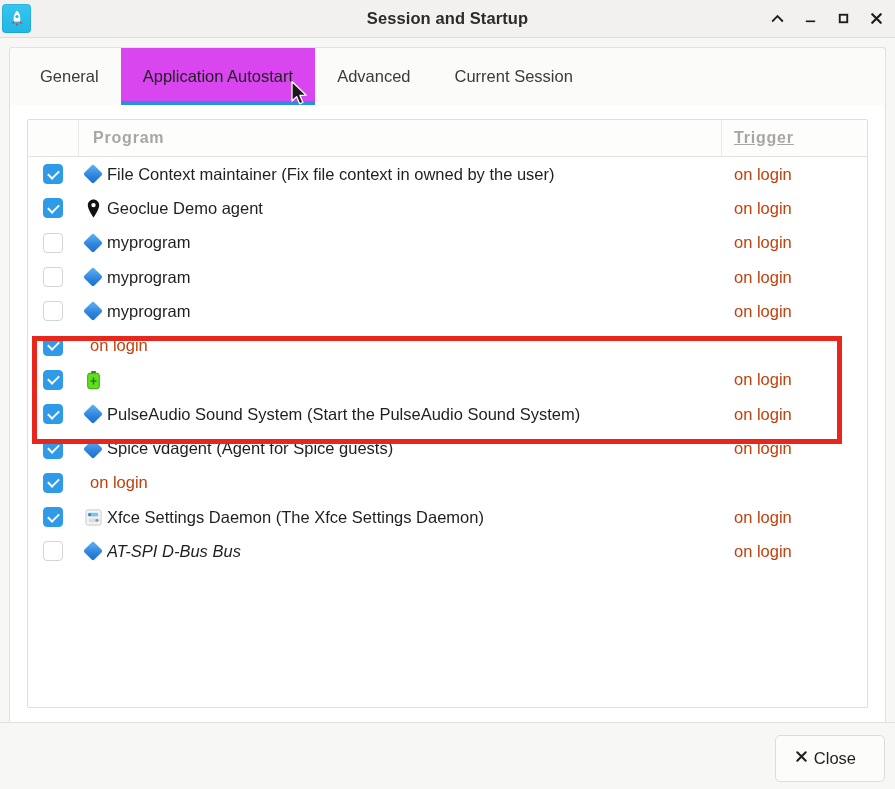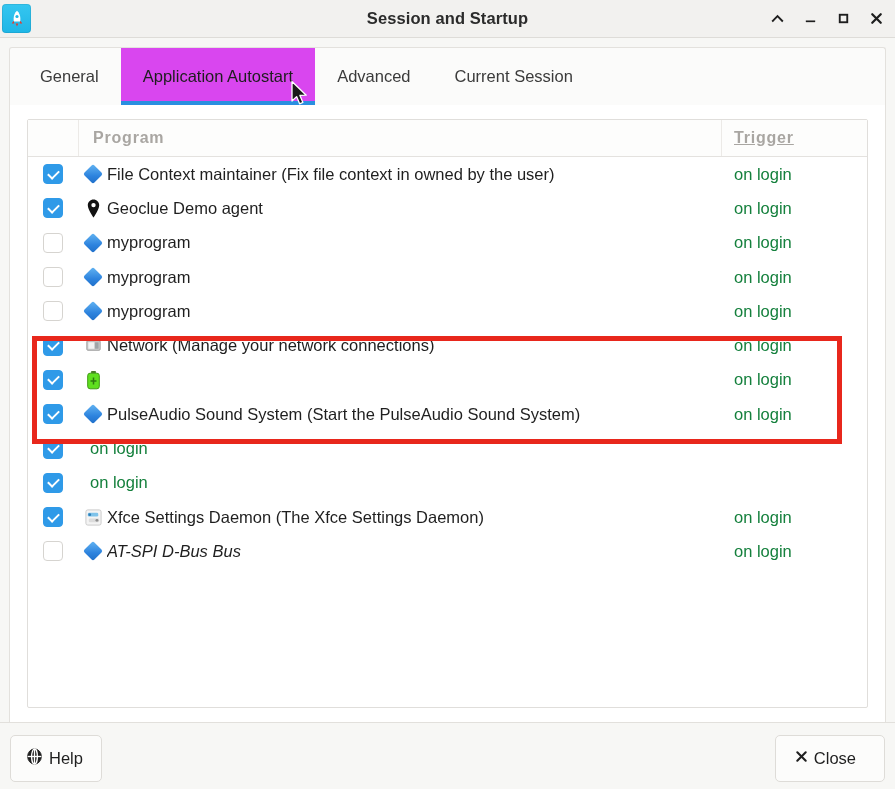--- a/index.html
+++ b/index.html
@@ -218,21 +218,21 @@
     color: #1f1f1f;
     white-space: nowrap;
     overflow: hidden;
   }
   .row-label.italic { font-style: italic; }
   .cell-trig {
     width: 133px;
     flex: none;
     padding-left: 12px;
     font-size: 16.5px;
-    color: #15803d;
+    color: #c2410c;
   }
 
   
   .diamond {
     width: 14px;
     height: 14px;
     transform: rotate(45deg);
     border-radius: 2px;
     background: linear-gradient(135deg, #63b4f2 0%, #2d83de 60%, #1f6fc9 100%);
   }
@@ -433,31 +433,20 @@
               <span class="diamond"></span>
             </span>
             <span class="row-label">myprogram</span>
           </div>
           <div class="cell-trig">on login</div>
         </div>
         <div class="row">
           <div class="cell-check">
             <span class="cb on"></span>
           </div>
-          <div class="cell-prog">
-            <span class="row-icon">
-              <svg width="19" height="19" viewBox="0 0 20 20">
-                <path d="M10 1v3M7.6 2.4h4.8" stroke="#8c8c8c" stroke-width="1.2"></path>
-                <rect x="3" y="5" width="14" height="10" rx="1" fill="#cfcfcf" stroke="#9a9a9a" stroke-width="1"></rect>
-                <rect x="4.6" y="6.6" width="6" height="6.8" fill="#f2f2f2"></rect>
-                <rect x="11.6" y="6.6" width="3.8" height="6.8" fill="#9fa3a6"></rect>
-              </svg>
-            </span>
-            <span class="row-label">Network (Manage your network connections)</span>
-          </div>
           <div class="cell-trig">on login</div>
         </div>
         <div class="row">
           <div class="cell-check">
             <span class="cb on"></span>
           </div>
           <div class="cell-prog">
             <span class="row-icon">
               <svg width="17" height="20" viewBox="0 0 16 20">
                 <rect x="5.6" y="1" width="4.8" height="2.4" rx="0.6" fill="#4a7a2a"></rect>
@@ -476,20 +465,26 @@
             <span class="row-icon">
               <span class="diamond"></span>
             </span>
             <span class="row-label">PulseAudio Sound System (Start the PulseAudio Sound System)</span>
           </div>
           <div class="cell-trig">on login</div>
         </div>
         <div class="row">
           <div class="cell-check">
             <span class="cb on"></span>
+          </div>
+          <div class="cell-prog">
+            <span class="row-icon">
+              <span class="diamond"></span>
+            </span>
+            <span class="row-label">Spice vdagent (Agent for Spice guests)</span>
           </div>
           <div class="cell-trig">on login</div>
         </div>
         <div class="row">
           <div class="cell-check">
             <span class="cb on"></span>
           </div>
           <div class="cell-trig">on login</div>
         </div>
         <div class="row">
@@ -549,32 +544,20 @@
         <svg width="17" height="17" viewBox="0 0 16 16">
             <path d="M3 13l1.8-.5L13 4.3l-1.3-1.3L3.5 11.2z" stroke="#b7b5b1" stroke-width="1.3" fill="none"></path>
           </svg>
       </span>
       <span>Edit</span>
     </div>
   </div>
 </div>
 
 <div class="bottombar">
-  <div class="btn btn-help">
-    <span>
-      <svg width="19" height="19" viewBox="0 0 20 20">
-        <ellipse cx="10" cy="10" rx="7.2" ry="8" fill="#1f1f1f"></ellipse>
-        <ellipse cx="10" cy="10" rx="7.2" ry="8" fill="none" stroke="#1f1f1f" stroke-width="1"></ellipse>
-        <ellipse cx="10" cy="10" rx="3" ry="8" fill="none" stroke="#ffffff" stroke-width="1.4"></ellipse>
-        <path d="M2.8 10h14.4" stroke="#ffffff" stroke-width="1.4"></path>
-        <path d="M10 2v16" stroke="#ffffff" stroke-width="1.4"></path>
-      </svg>
-    </span>
-    <span>Help</span>
-  </div>
   <div class="btn btn-close">
     <span>
       <svg width="15" height="15" viewBox="0 0 16 16">
           <path d="M3.5 3.5l9 9M12.5 3.5l-9 9" stroke="#1f1f1f" stroke-width="2.2" stroke-linecap="round"></path>
         </svg>
     </span>
     <span>Close</span>
   </div>
 </div>
 

